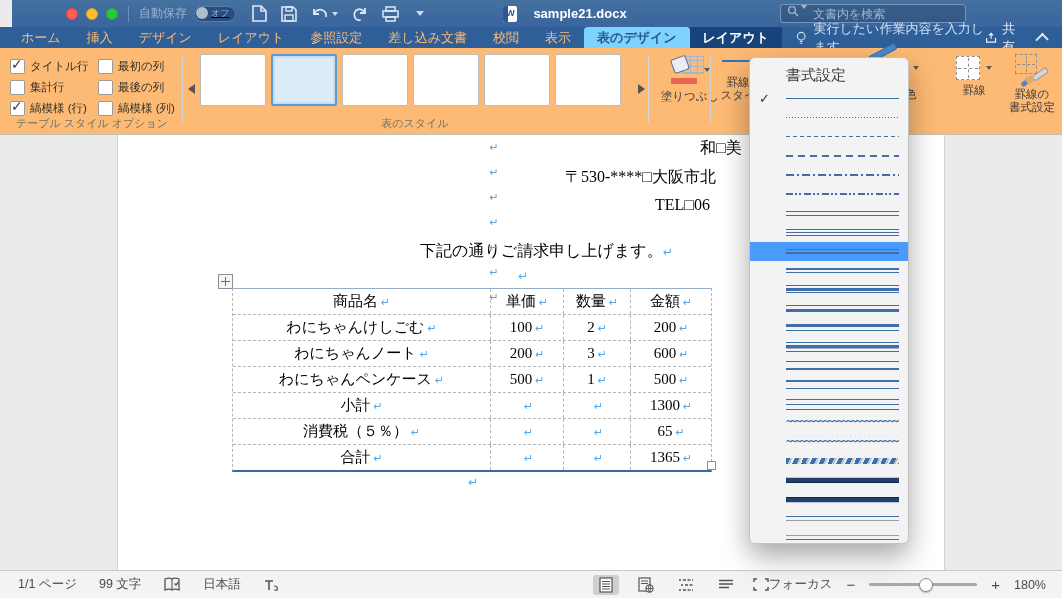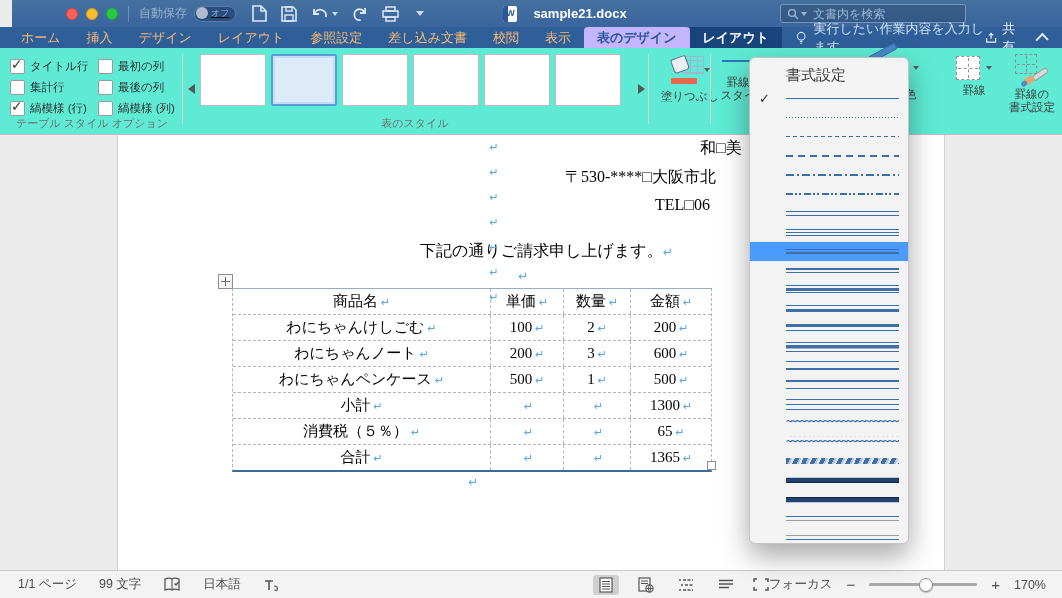--- a/index.html
+++ b/index.html
@@ -20,38 +20,38 @@
   .toggle-label{color:#9fb4cf;font-size:9px;margin-left:3px;}
   .tb-icons{display:flex;align-items:center;gap:14px;margin-left:16px;}
   .tb-ic{display:flex;align-items:center;color:#dfe8f4;}
   .tb-ic svg{display:block;}
   .mini-caret{width:0;height:0;border-left:3.5px solid transparent;border-right:3.5px solid transparent;border-top:4px solid #cfdcec;margin-left:3px;}
   .title-group{position:absolute;left:0;right:0;top:0;height:27px;display:flex;align-items:center;justify-content:center;gap:16px;pointer-events:none;}
   .word-icon{width:14px;height:16px;background:#fff;border-radius:2px;position:relative;}
   .word-icon::before{content:"W";position:absolute;left:0;top:2px;width:14px;text-align:center;font-size:9px;font-weight:bold;color:#2b579a;}
   .word-icon::after{content:"";position:absolute;left:0;top:0;width:5px;height:16px;background:#2b579a;border-radius:2px 0 0 2px;}
   .doc-title{color:#fff;font-size:13px;font-weight:bold;}
-  .searchbox{position:absolute;left:768px;top:4px;width:186px;height:19px;background:rgba(0,0,0,.14);border:1px solid #7795bd;border-radius:3px;display:flex;align-items:center;box-sizing:border-box;padding:0 6px;}
+  .searchbox{position:absolute;left:768px;top:4px;width:186px;height:19px;background:rgba(0,0,0,.14);border:1px solid #7795bd;border-radius:3px;display:flex;box-sizing:border-box;padding:0 6px;}
   .searchbox input{background:transparent;border:none;outline:none;color:#e6eefa;font-size:12px;width:130px;}
   .searchbox input::placeholder{color:#9fb6d4;}
   .smiley{position:absolute;right:14px;top:5px;display:flex;align-items:center;color:#dfe8f4;}
 
   
   .tabrow{position:absolute;left:0;top:27px;width:100%;height:21px;background:#2f5f99;display:flex;align-items:stretch;}
   .tabs-strip{display:flex;margin-left:8px;}
   .tab{color:#fdba74;font-size:13px;padding:0 13px;display:flex;align-items:center;cursor:default;white-space:nowrap;}
-  .tab.active{background:#c4b5fd;color:#2b579a;font-weight:bold;border-radius:4px 4px 0 0;}
+  .tab.active{background:#7dd3fc;color:#2b579a;font-weight:bold;border-radius:4px 4px 0 0;}
   .tab.dark{background:#17457b;color:#fff;font-weight:bold;}
   .tellme{display:flex;align-items:center;gap:7px;margin-left:14px;color:#cfe0f2;font-size:13px;}
   .tabrow-right{margin-left:auto;display:flex;align-items:center;gap:16px;margin-right:14px;color:#e8eef7;font-size:13px;}
   .share{display:flex;align-items:center;gap:5px;}
   .chev-up{width:8px;height:8px;border-left:2px solid #dfe8f4;border-top:2px solid #dfe8f4;transform:rotate(45deg) translateY(2px);}
 
   
-  .ribbon{position:absolute;left:0;top:48px;width:100%;height:87px;background:#5eead4;border-bottom:1px solid #bfbfbf;box-sizing:border-box;}
+  .ribbon{position:absolute;left:0;top:48px;width:100%;height:87px;background:#fdba74;border-bottom:1px solid #bfbfbf;box-sizing:border-box;}
   .rdiv{position:absolute;top:6px;height:70px;width:1px;background:#d4d3d4;}
   .grp-label{position:absolute;font-size:11px;color:#6e6e6e;text-align:center;}
 
   
   .cb-grid{position:absolute;left:10px;top:8px;display:grid;grid-template-rows:repeat(3,21px);grid-auto-flow:column;grid-auto-columns:88px;align-items:center;}
   .cbrow{display:flex;align-items:center;gap:5px;font-size:11.5px;color:#2e2e2e;white-space:nowrap;}
   .cbbox{width:13px;height:13px;background:#fff;border:1px solid #9b9b9b;border-radius:2px;position:relative;flex:0 0 auto;}
   .cbrow.checked .cbbox::after{content:"✓";position:absolute;left:0px;top:-4px;font-size:14px;font-weight:bold;color:#3a3a3a;}
 
   
@@ -757,17 +757,17 @@
         <svg width="16" height="13" viewBox="0 0 16 13">
             <path d="M4 1H1v3M12 1h3v3M1 9v3h3M15 9v3h-3" fill="none" stroke="#555" stroke-width="1.5"></path>
           </svg>
         <span>フォーカス</span>
       </span>
       <span class="zoom-minus">−</span>
       <div class="zoom-track">
         <div class="zoom-knob"></div>
       </div>
       <span class="zoom-plus">+</span>
-      <span>170%</span>
+      <span>180%</span>
     </div>
   </div>
 
 </div>
 
 </body></html>

